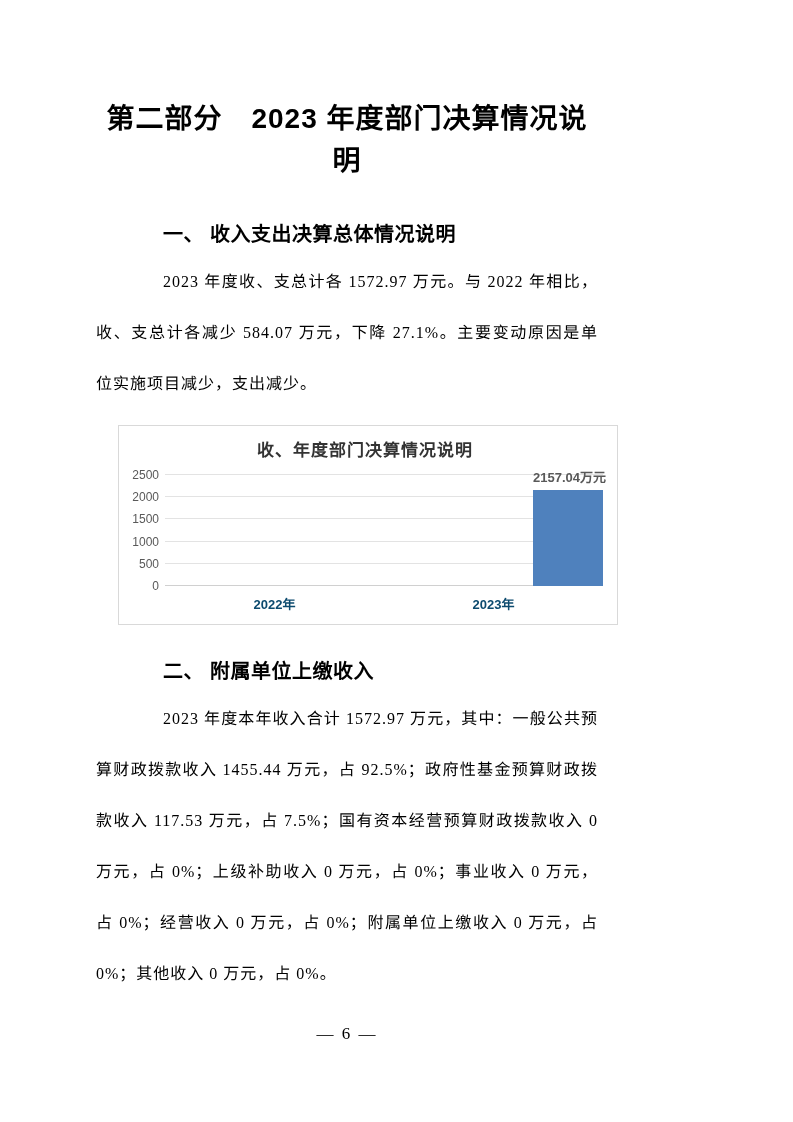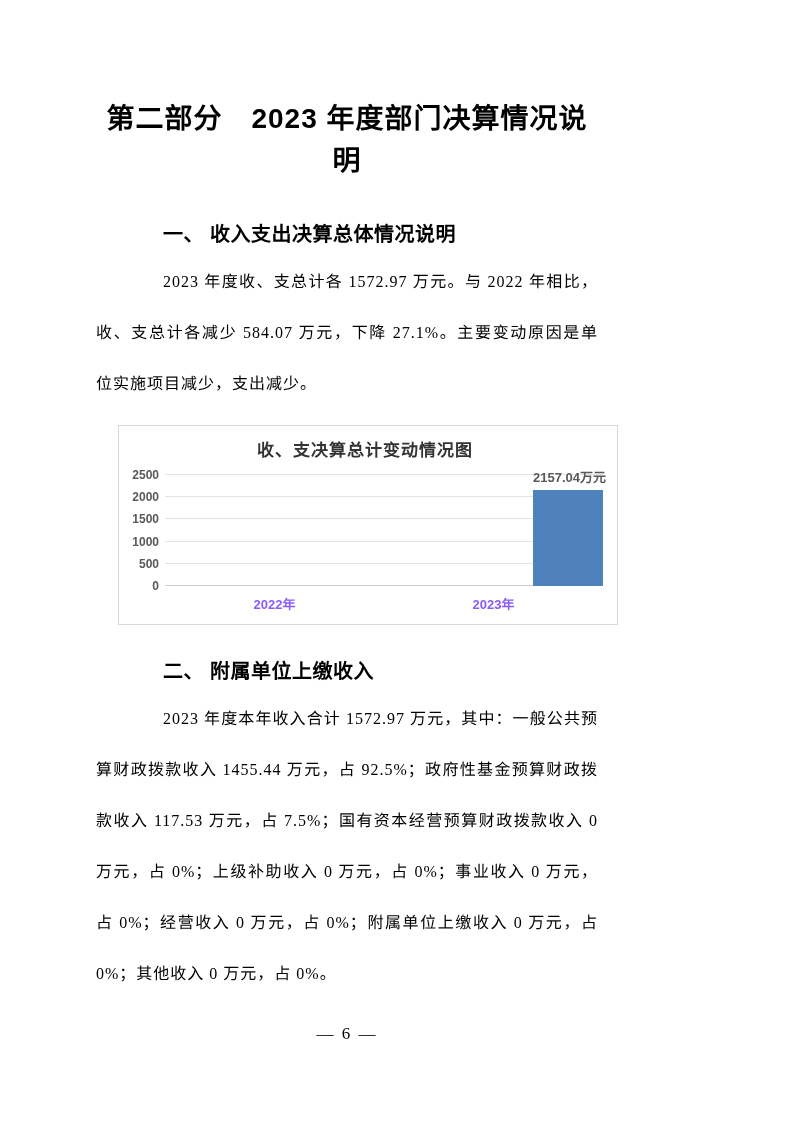--- a/index.html
+++ b/index.html
@@ -58,57 +58,57 @@
     color:#333333;
     margin:2px 0 14px 0;
     letter-spacing:1px;
     font-family:"Liberation Serif", serif;
   }
   .chart-body{display:flex;}
   .yaxis{position:relative;width:38px;height:111px;flex:0 0 38px;}
   .ytick{
     position:absolute;right:6px;
     transform:translateY(50%);
-    font-size:12px;font-weight:700;color:#595959;line-height:1;
+    font-size:12px;font-weight:400;color:#595959;line-height:1;
   }
   .plotwrap{flex:1;min-width:0;}
   .plot{position:relative;height:111px;display:flex;align-items:flex-end;flex-direction:column;}
   .gridline{position:absolute;left:0;right:0;height:1px;background:#e3e3e3;}
   .gridline.baseline{background:#d0d0d0;}
   .slot{position:relative;flex:1;height:100%;display:flex;justify-content:center;align-items:flex-end;}
   .bar{width:70px;z-index:1;}
   .dlabel{
     position:absolute;left:0;right:0;
     text-align:center;
     font-size:13px;font-weight:600;color:#595959;
     line-height:1.1;white-space:nowrap;
   }
   .xaxis{display:flex;margin-top:8px;}
-  .xlabel{flex:1;text-align:center;font-size:13px;font-weight:600;color:#8b5cf6;}
+  .xlabel{flex:1;text-align:center;font-size:13px;font-weight:600;color:#0c4a6e;}
   
   .page-number{
     position:absolute;left:0;right:0;top:1024px;
     text-align:center;
     font-size:17px;
     letter-spacing:2px;
   }
 </style>
 </head>
 <body>
 
 <div class="page">
 
   <h1 class="doc-title">第二部分　2023 年度部门决算情况说明</h1>
 
   <h2 class="sec-heading first">一、 收入支出决算总体情况说明</h2>
 
   <p class="body-para">2023 年度收、支总计各 1572.97 万元。与 2022 年相比，收、支总计各减少 584.07 万元，下降 27.1%。主要变动原因是单位实施项目减少，支出减少。</p>
 
   <div class="chart">
-    <div class="chart-title">收、支决算总计变动情况图</div>
+    <div class="chart-title">收、年度部门决算情况说明</div>
     <div class="chart-body">
       <div class="yaxis">
           <div class="ytick" style="bottom: 0%;">0</div>
           <div class="ytick" style="bottom: 20%;">500</div>
           <div class="ytick" style="bottom: 40%;">1000</div>
           <div class="ytick" style="bottom: 60%;">1500</div>
           <div class="ytick" style="bottom: 80%;">2000</div>
           <div class="ytick" style="bottom: 100%;">2500</div>
         </div>
       <div class="plotwrap">

